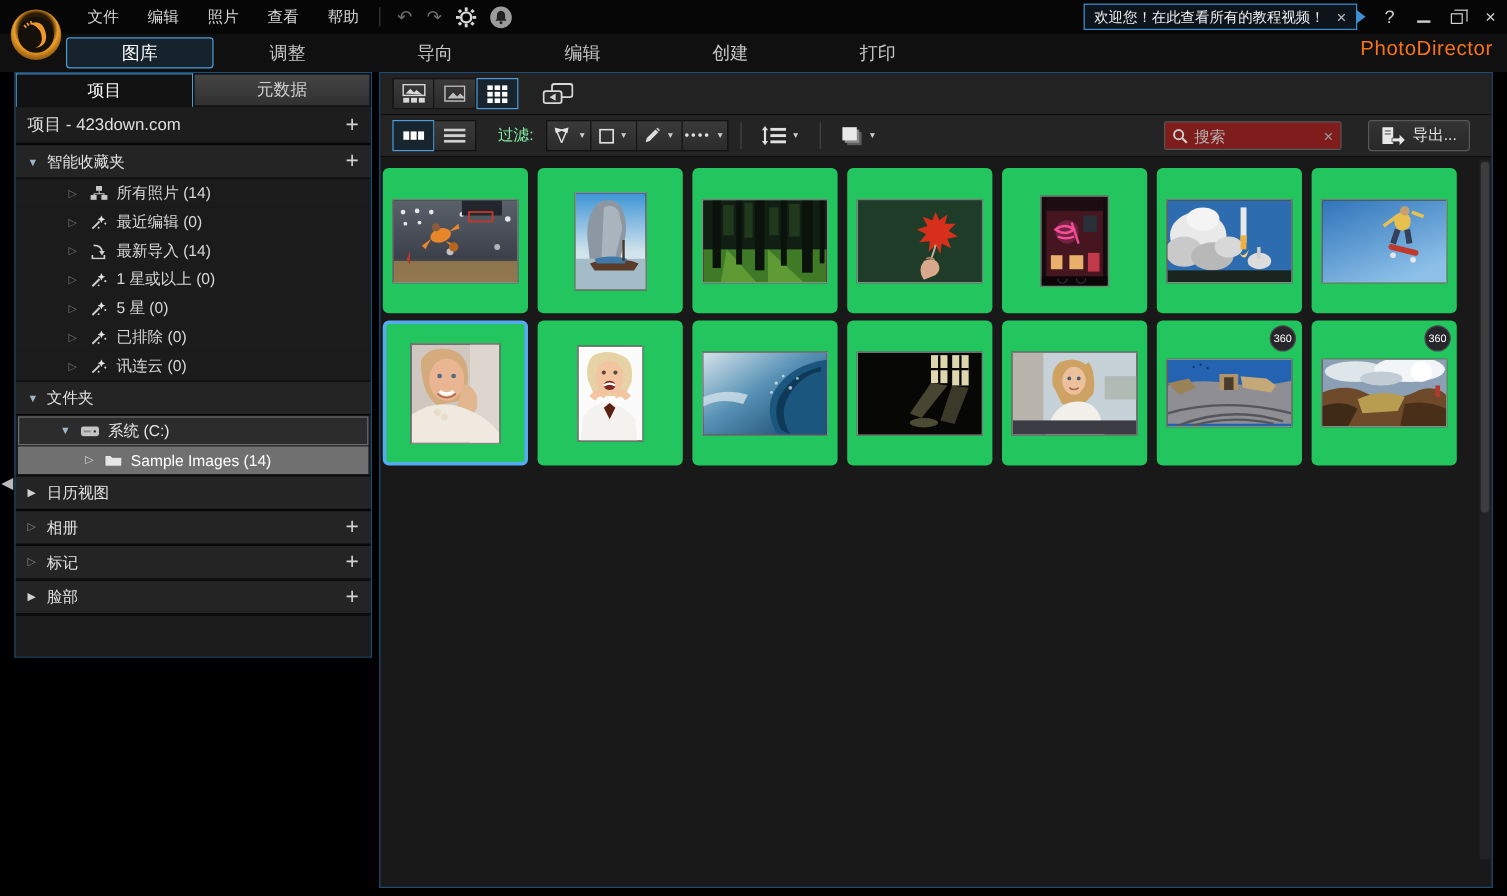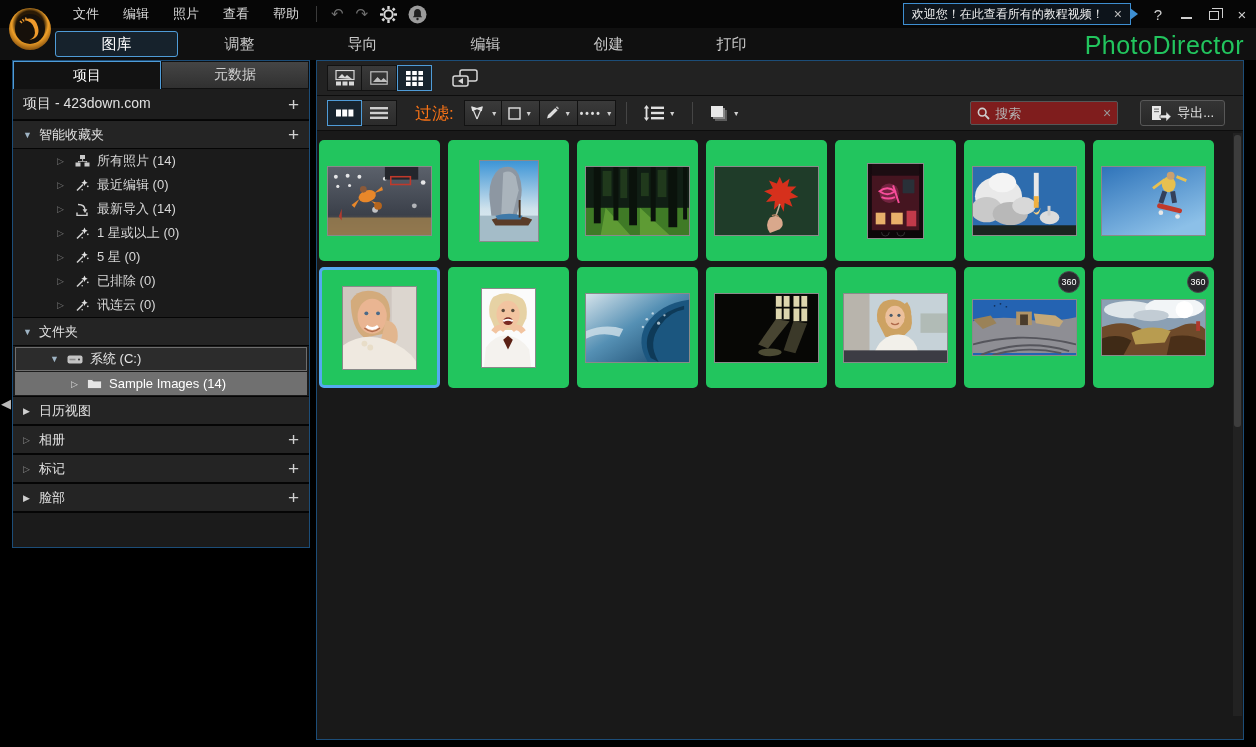--- a/index.html
+++ b/index.html
@@ -30,21 +30,21 @@
   .restore-glyph:before { content:""; position:absolute; left:2px; top:-4px; width:10px; height:9px; border:1px solid #cfcfcf; border-bottom:none; border-left:none; }
 
   
   .logo { position:absolute; left:7px; top:6px; width:46px; height:46px; z-index:5; }
 
   
   .tabrow { position:absolute; left:0; top:28px; width:1256px; height:32px; background:#101010; display:flex; align-items:center; }
   .mode-tabs { display:flex; margin-left:55px; }
   .mode-tab { width:123px; height:26px; display:flex; align-items:center; justify-content:center; font-size:15px; color:#c8c8c8; cursor:pointer; }
   .mode-tab.active { border:1px solid #4f9cd8; border-radius:3px; background:#16222c; color:#fff; }
-  .product-title { position:absolute; right:12px; top:3px; font-size:25px; color:#22c55e; letter-spacing:.5px; }
+  .product-title { position:absolute; right:12px; top:3px; font-size:17px; color:#f97316; letter-spacing:.5px; }
 
   
   .sidebar { position:absolute; left:12px; top:60px; width:298px; height:488px; border:1px solid #1c4d78; background:#1b1b1b; overflow:hidden; }
   .main { position:absolute; left:316px; top:60px; width:928px; height:680px; border:1px solid #1c4d78; background:#191919; overflow:hidden; }
   .collapse-handle { position:absolute; left:0px; top:390px; width:12px; height:26px; color:#b9b9b9; font-size:13px; display:flex; align-items:center; justify-content:center; z-index:6; cursor:pointer; }
 
   
   .side-tabs { display:flex; height:28px; background:#0c0c0c; }
   .side-tab { flex:1; display:flex; align-items:center; justify-content:center; font-size:14px; color:#d0d0d0; background:linear-gradient(#454545,#303030); border:1px solid #101010; cursor:pointer; }
   .side-tab.active { background:#121212; border:1px solid #4f9cd8; border-bottom:none; color:#fff; }
@@ -64,21 +64,21 @@
 
   
   .toolbar1 { height:35px; display:flex; align-items:center; padding:0 10px; background:#222; border-bottom:1px solid #0d0d0d; }
   .toolbar2 { height:35px; display:flex; align-items:center; padding:0 10px; background:#242424; border-bottom:1px solid #0d0d0d; }
   .btn-group { display:flex; }
   .tb-btn { width:35px; height:26px; display:flex; align-items:center; justify-content:center; background:linear-gradient(#3a3a3a,#2b2b2b); border:1px solid #121212; cursor:pointer; }
   .tb-btn + .tb-btn { border-left:none; }
   .tb-btn.sel { border:1px solid #4f9cd8; background:#18242e; }
   .flat-btn { display:flex; align-items:center; padding:0 6px; height:26px; cursor:pointer; }
   .caret { font-size:7px; color:#cfcfcf; margin-left:4px; }
-  .filter-label { font-size:17px; color:#f97316; margin:0 10px 0 18px;text-align:center; }
+  .filter-label { font-size:13px; color:#86efac; margin:0 10px 0 18px;text-align:center; }
   .fbtn { width:38px; height:26px; display:flex; align-items:center; justify-content:center; background:linear-gradient(#3a3a3a,#2b2b2b); border:1px solid #121212; cursor:pointer; }
   .fbtn + .fbtn { border-left:none; }
   .vsep { width:1px; height:22px; background:#454545; margin:0 10px; }
   .dots-glyph { color:#e0e0e0; font-size:10px; letter-spacing:2px; font-weight:bold; }
   .spacer { flex:1; }
   .search-box { width:148px; height:24px; background:#7f1d1d; border:1px solid #565656; border-radius:2px; display:flex; align-items:center; padding:0 6px; }
   .search-box input { flex:1; background:transparent; border:none; outline:none; color:#cfcfcf; font-size:13px; font-family:inherit; width:90px; }
   .search-box input::placeholder { color:#b5b5b5; opacity:1; }
   .search-clear { color:#9a9a9a; font-size:14px; cursor:pointer; }
   .export-btn { margin-left:22px; margin-right:8px; height:26px; padding:0 10px; display:flex; align-items:center; gap:6px; background:linear-gradient(#343434,#282828); border:1px solid #585858; border-radius:3px; color:#e2e2e2; font-size:13px; cursor:pointer; }

